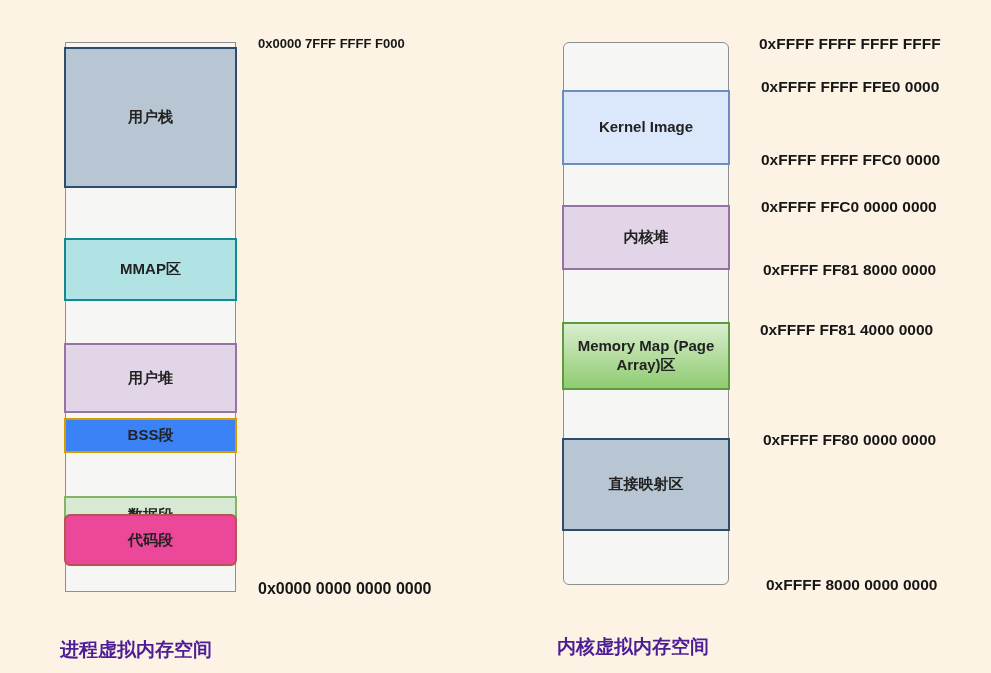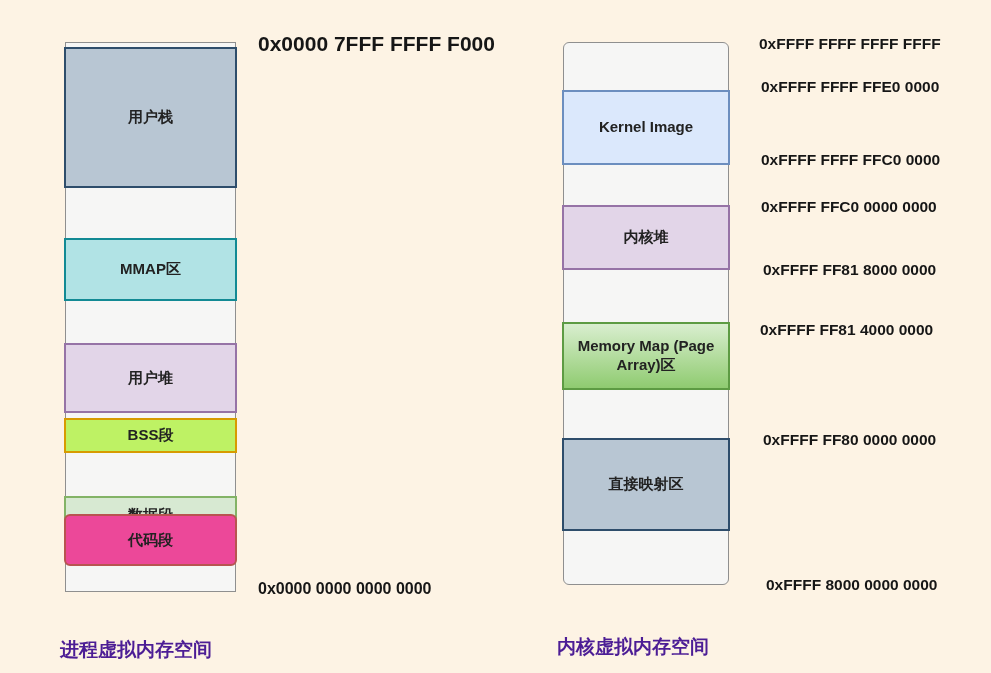--- a/index.html
+++ b/index.html
@@ -34,21 +34,21 @@
   .seg-label{
     font-weight:bold;
     font-size:15px;
     color:#222;
     line-height:1.25;
     padding:0 6px;
   }
   .seg-stack   {background:#b8c6d3;border-color:#2e4d6b;}
   .seg-mmap    {background:#b1e3e5;border-color:#128a94;}
   .seg-heap    {background:#e2d5e8;border-color:#9673a6;}
-  .seg-bss     {background:#bef264;border-color:#d79b00;}
+  .seg-bss     {background:#3b82f6;border-color:#d79b00;}
   .seg-data    {background:#d7e9d2;border-color:#83b366;}
   .seg-code    {background:#ec4899;border-color:#b85450;border-radius:6px;}
   .seg-kimage  {background:#dbe8fc;border-color:#6c8ebf;}
   .seg-memmap  {background:linear-gradient(#d9eecf,#8fcb70);border-color:#5d9b43;}
   .seg-dmap    {background:#b8c6d3;border-color:#2e4d6b;}
   
   .addr{
     position:absolute;
     font-weight:bold;
     font-size:15.5px;
@@ -84,21 +84,21 @@
       <span class="seg-label">BSS段</span>
     </div>
     <div class="seg seg-data" style="top:415px;height:39px;margin-top:38px;">
       <span class="seg-label">数据段</span>
     </div>
     <div class="seg seg-code" style="top:471px;height:52px;">
       <span class="seg-label">代码段</span>
     </div>
   </div>
 
-  <div class="addr" style="left:258px;top:34px;font-size:21px;">0x0000 7FFF FFFF F000</div>
+  <div class="addr" style="left:258px;top:34px;font-size:13px;">0x0000 7FFF FFFF F000</div>
   <div class="addr" style="left:258px;top:579px;font-size:16px;">0x0000 0000 0000 0000</div>
 
   <div class="memcol col-right">
     <div class="seg seg-kimage" style="top:47px;height:75px;">
       <span class="seg-label">Kernel Image</span>
     </div>
     <div class="seg seg-heap" style="top:162px;height:65px;">
       <span class="seg-label">内核堆</span>
     </div>
     <div class="seg seg-memmap" style="top:279px;height:68px;">

